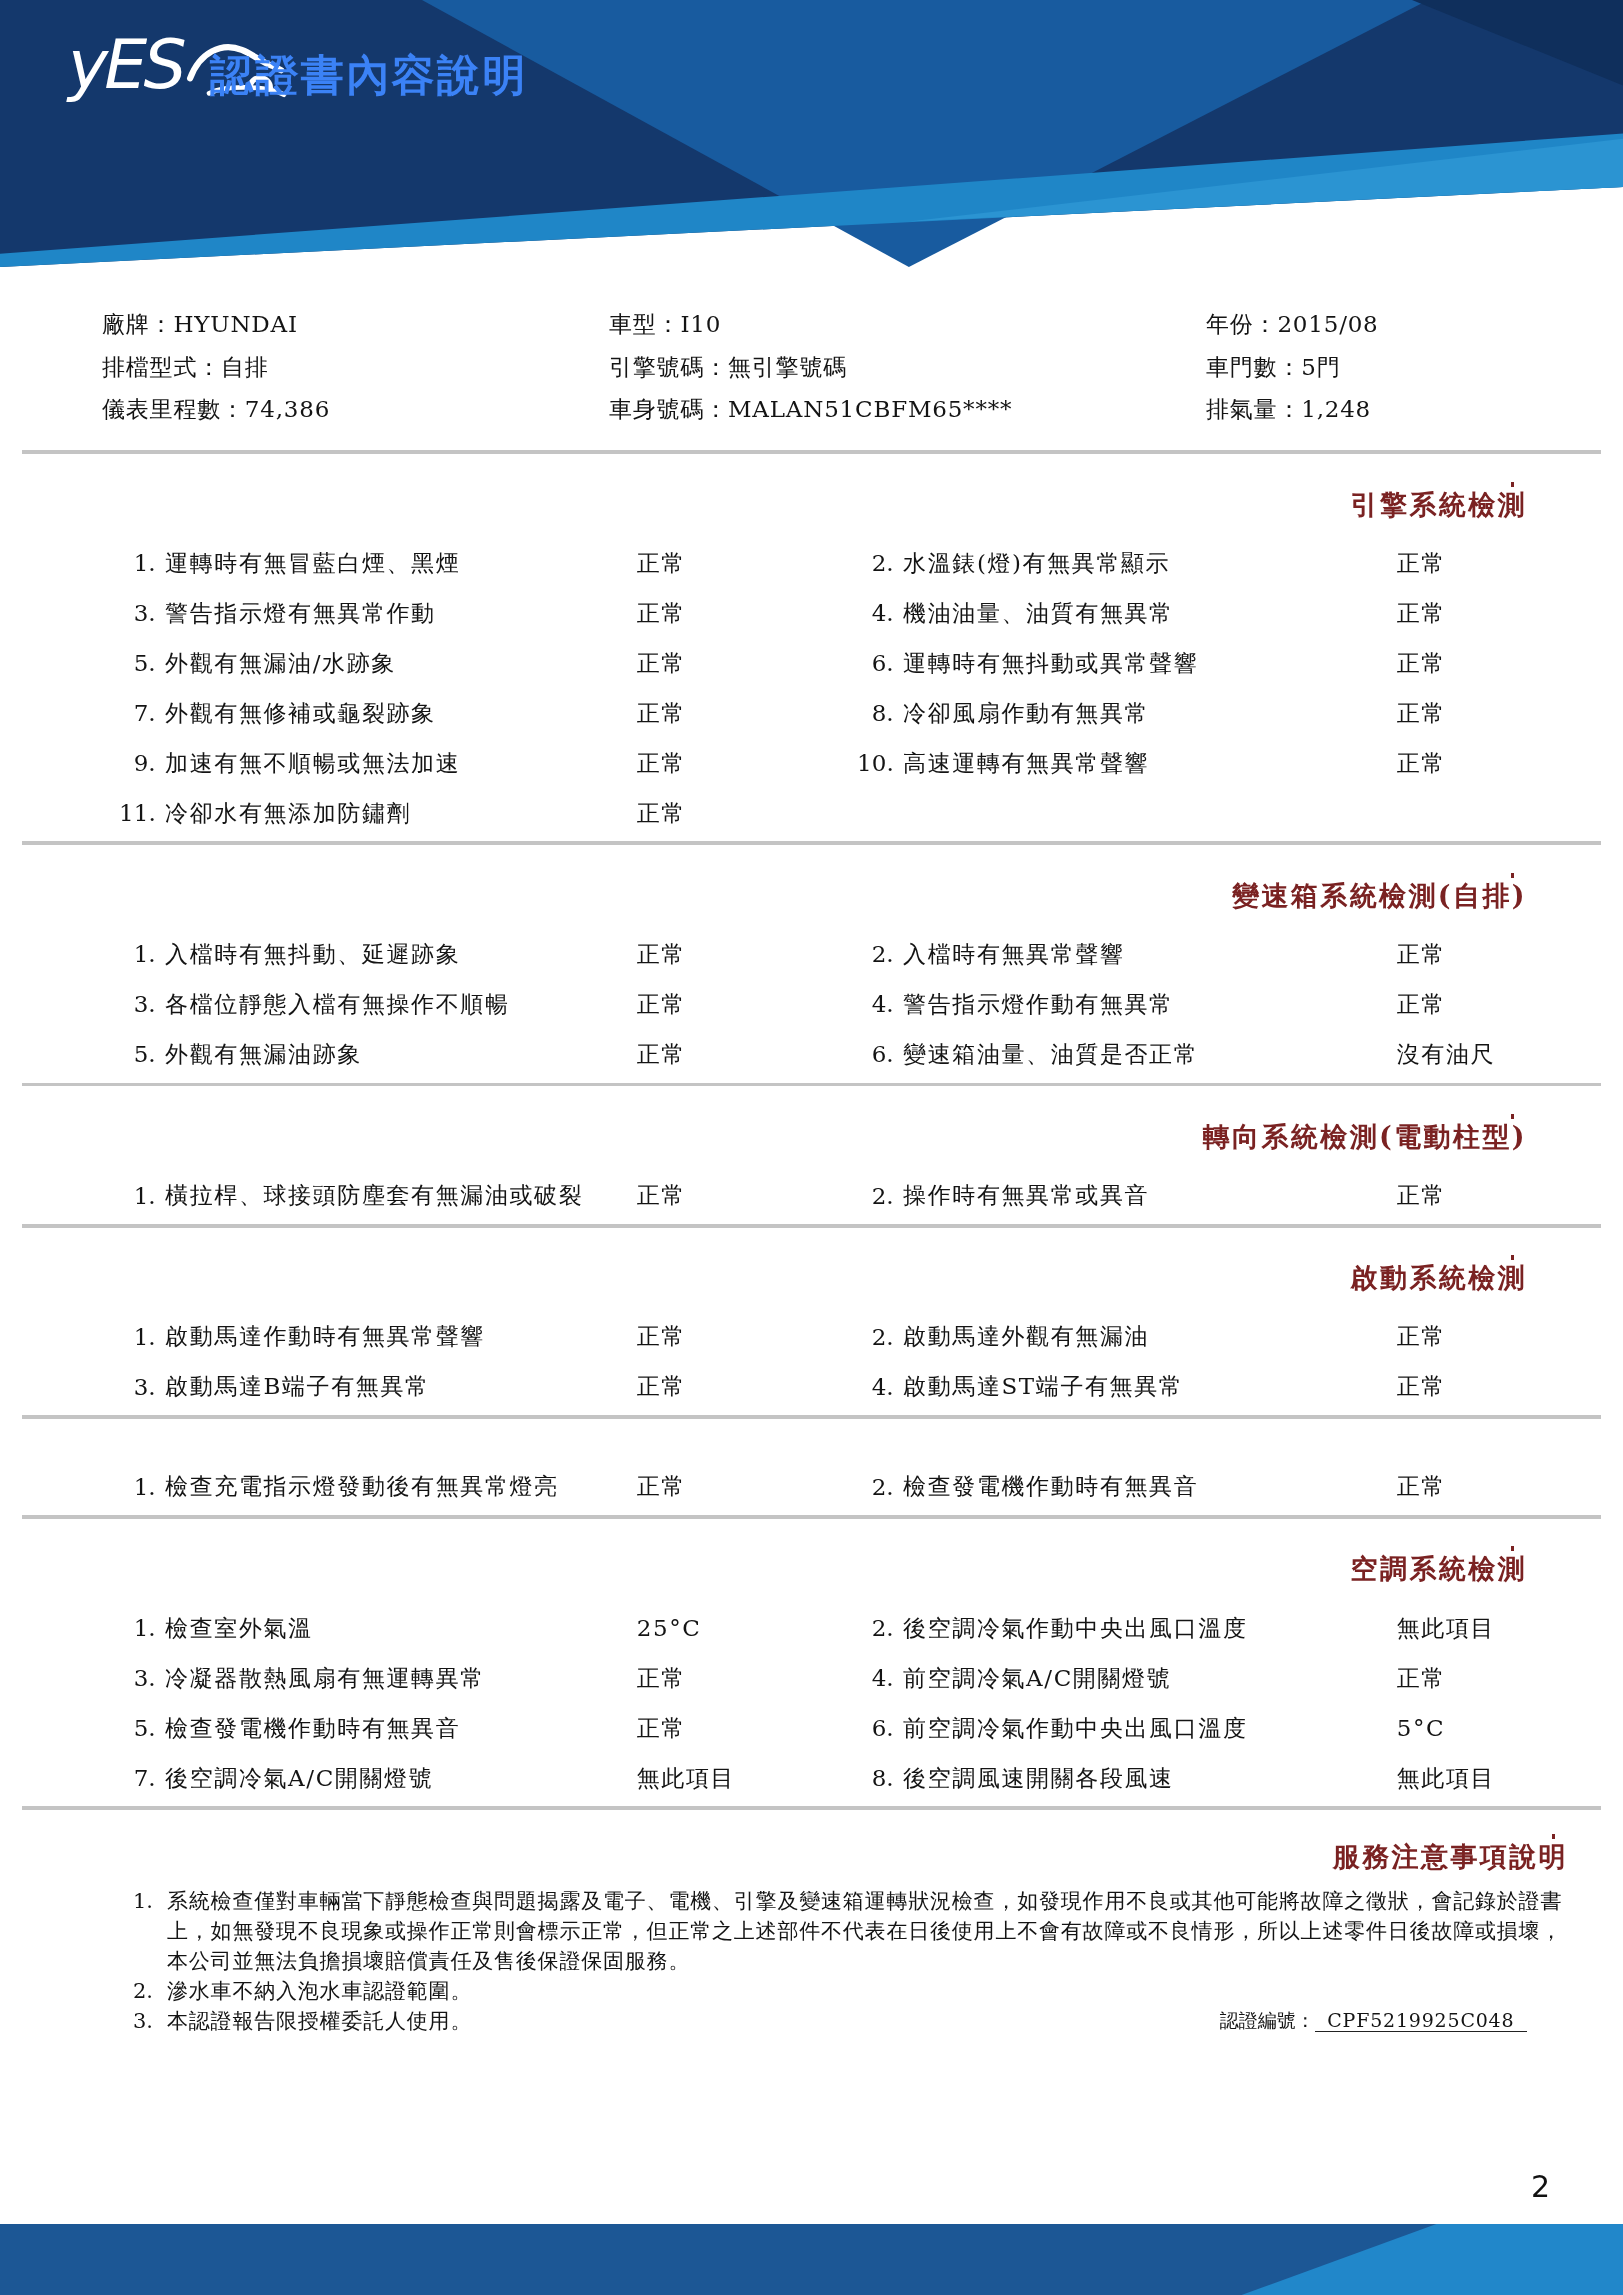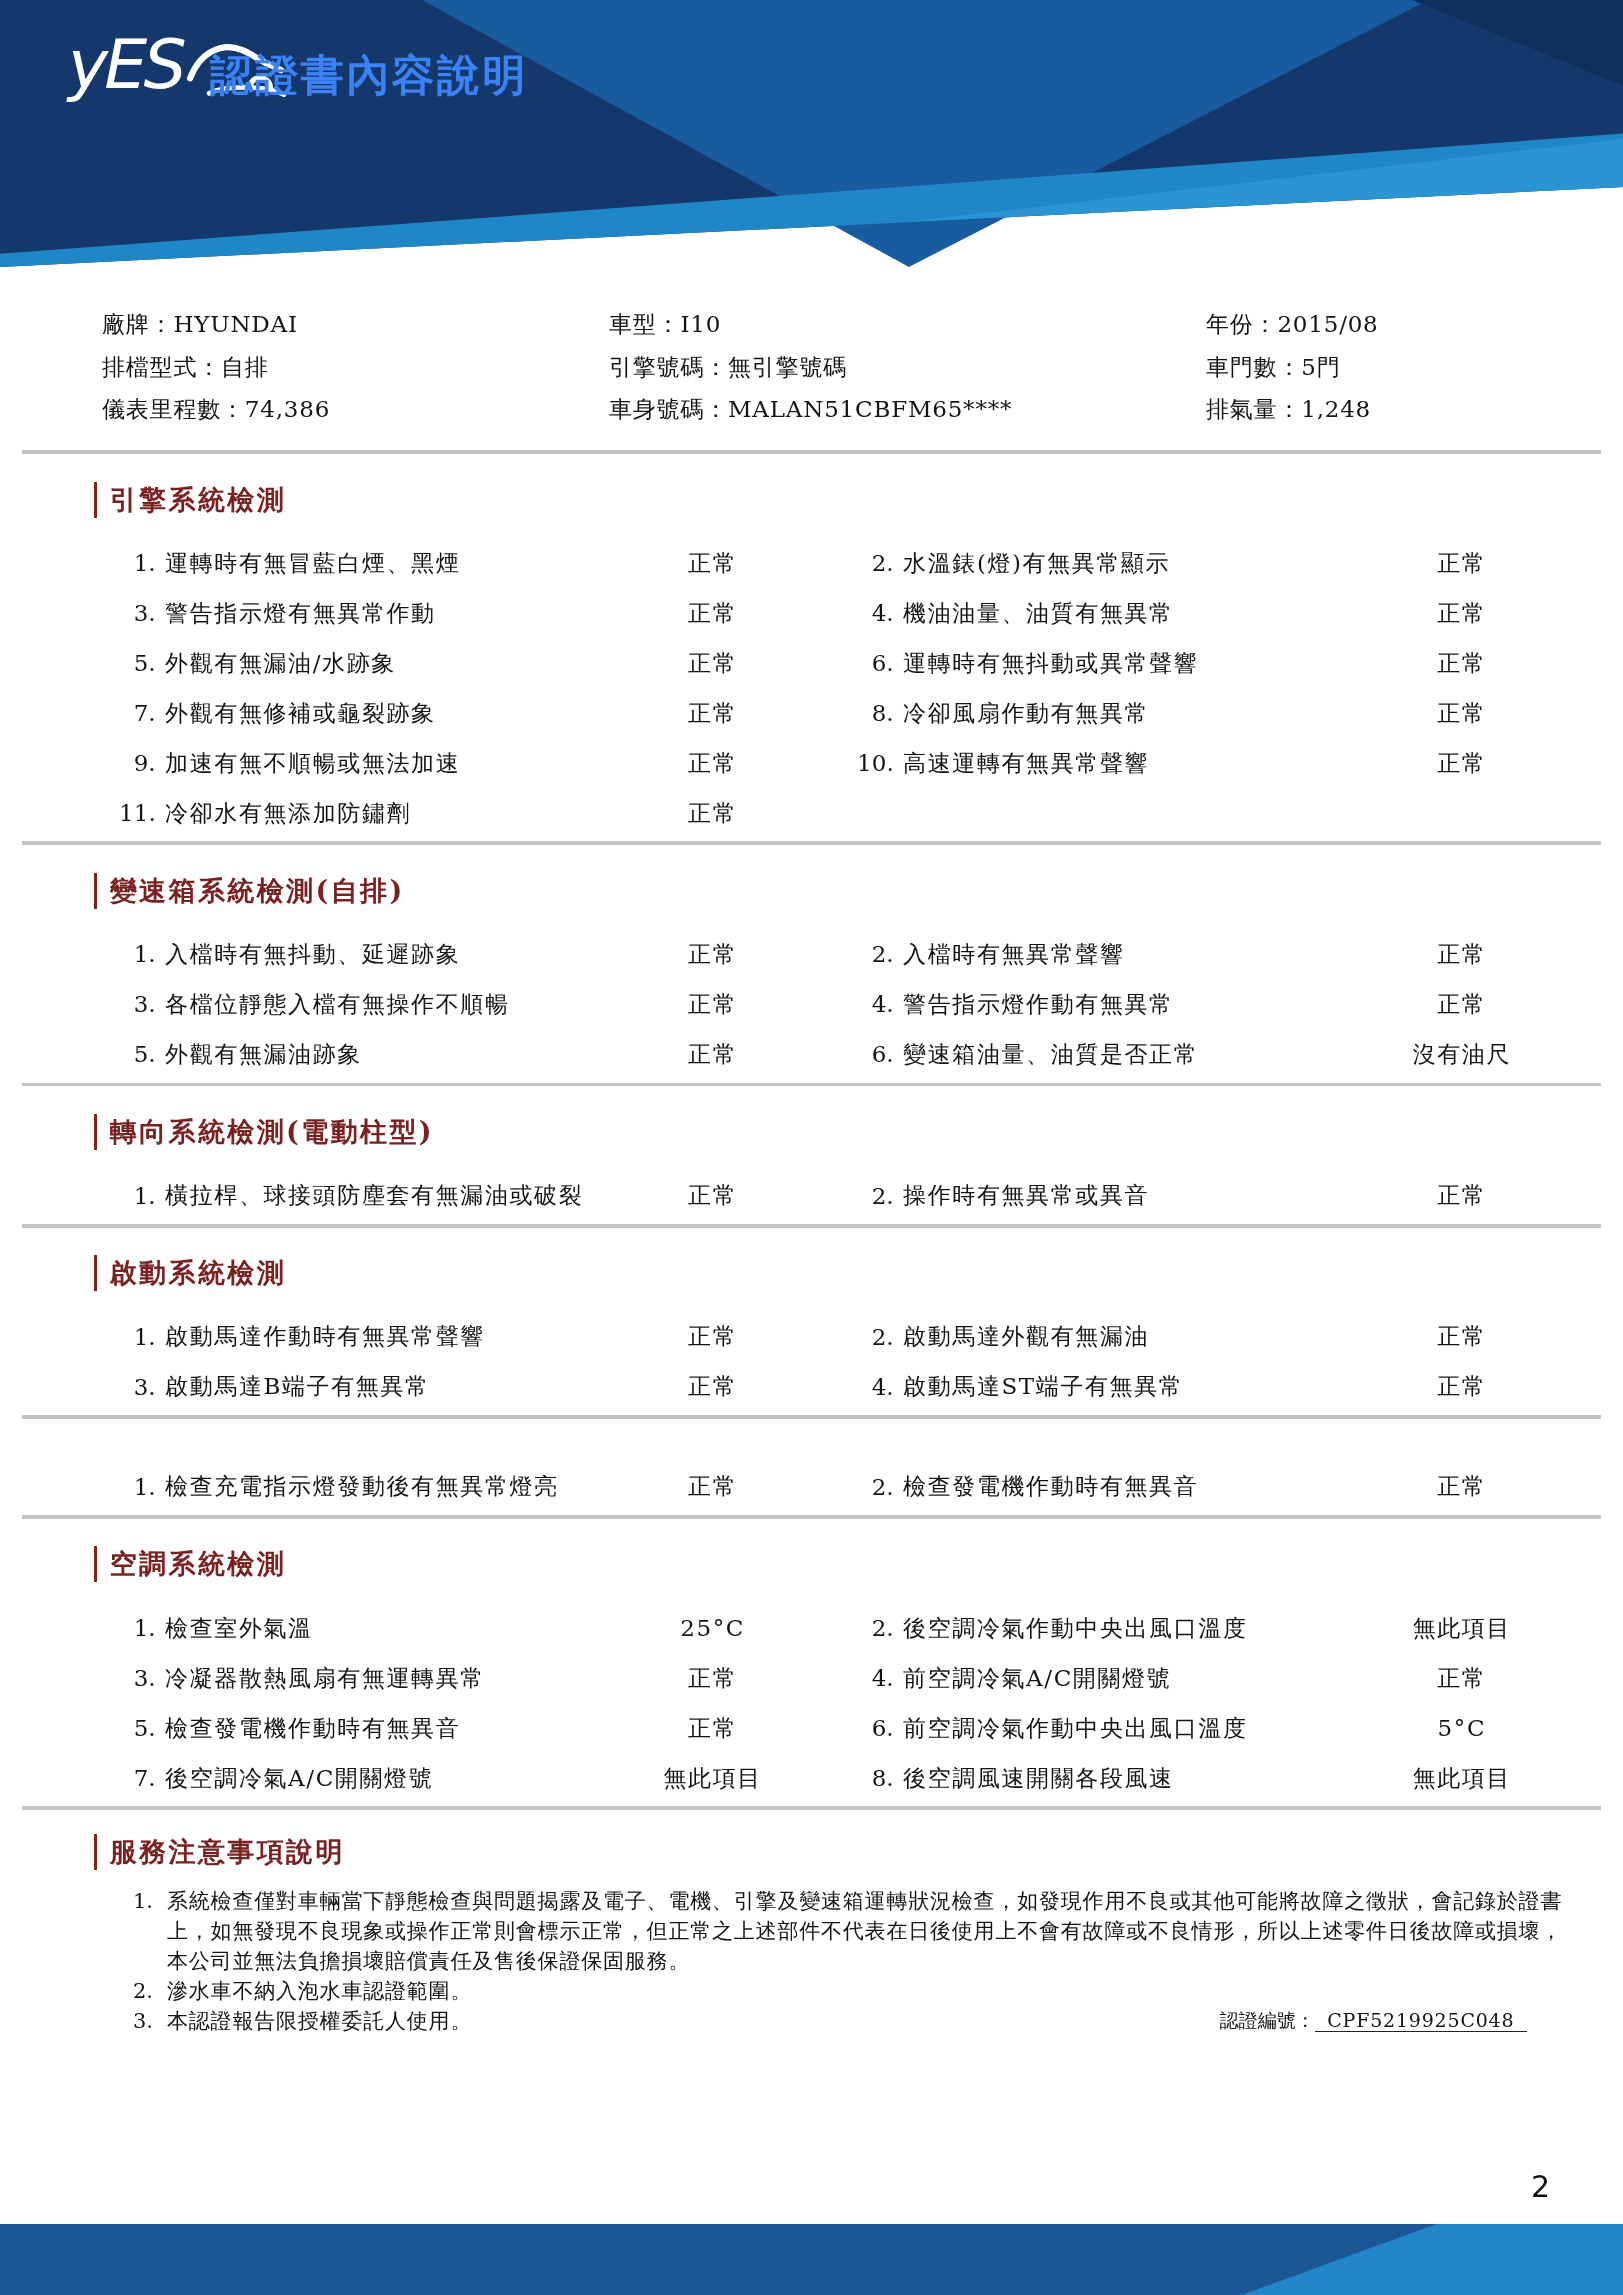--- a/index.html
+++ b/index.html
@@ -35,32 +35,32 @@
 
   .vehicle {
     display:grid; grid-template-columns:507px 597px 1fr; row-gap:12.6px;
     padding:0 53px 0 102px; margin-bottom:26px;
     font-size:23px; line-height:30px; letter-spacing:0.8px;
   }
 
   .divider { height:3.9px; background:#c4c4c4; margin:0 22px; }
 
   .sec { padding:27.5px 96px 3.1px 94px; }
-  .sec-head { display:flex; align-items:flex-start; height:41px; }
+  .sec-head { display:flex; align-items:flex-end; height:41px;flex-direction:column; }
   .bar { width:3.1px; height:36px; background:#7a2222; margin-right:12.6px; }
   .sec-title { margin:0; font-size:27px; font-weight:bold; color:#7a2222; letter-spacing:2.4px; }
 
   .rows { margin-left:15.7px; margin-top:15.7px; }
   .row {
     display:grid; grid-template-columns:46px 481px 152px 59px 46px 503px 1fr;
     align-items:center; height:50px; font-size:23px;
   }
   .row .no  { text-align:right; }
   .row .txt { padding-left:9.4px; letter-spacing:1.6px; white-space:nowrap; overflow:hidden; }
-  .row .res { text-align:center; letter-spacing:1.6px; white-space:nowrap; }
+  .row .res { text-align:left; letter-spacing:1.6px; white-space:nowrap; }
 
   .notes { padding:23.6px 55px 0 94px; }
   .note-list { margin-top:11px; }
   .note-row { display:grid; grid-template-columns:59px 1fr; column-gap:14px; font-size:21px; line-height:30px; }
   .note-row .no { text-align:right; }
   .note-row p { margin:0; letter-spacing:0.8px; }
 
   .cert { text-align:right; margin-top:-28px; padding-right:41px; font-size:19px; }
   .cert-code { border-bottom:1.6px solid #222; padding:0 12.6px; letter-spacing:0.8px; }
 

